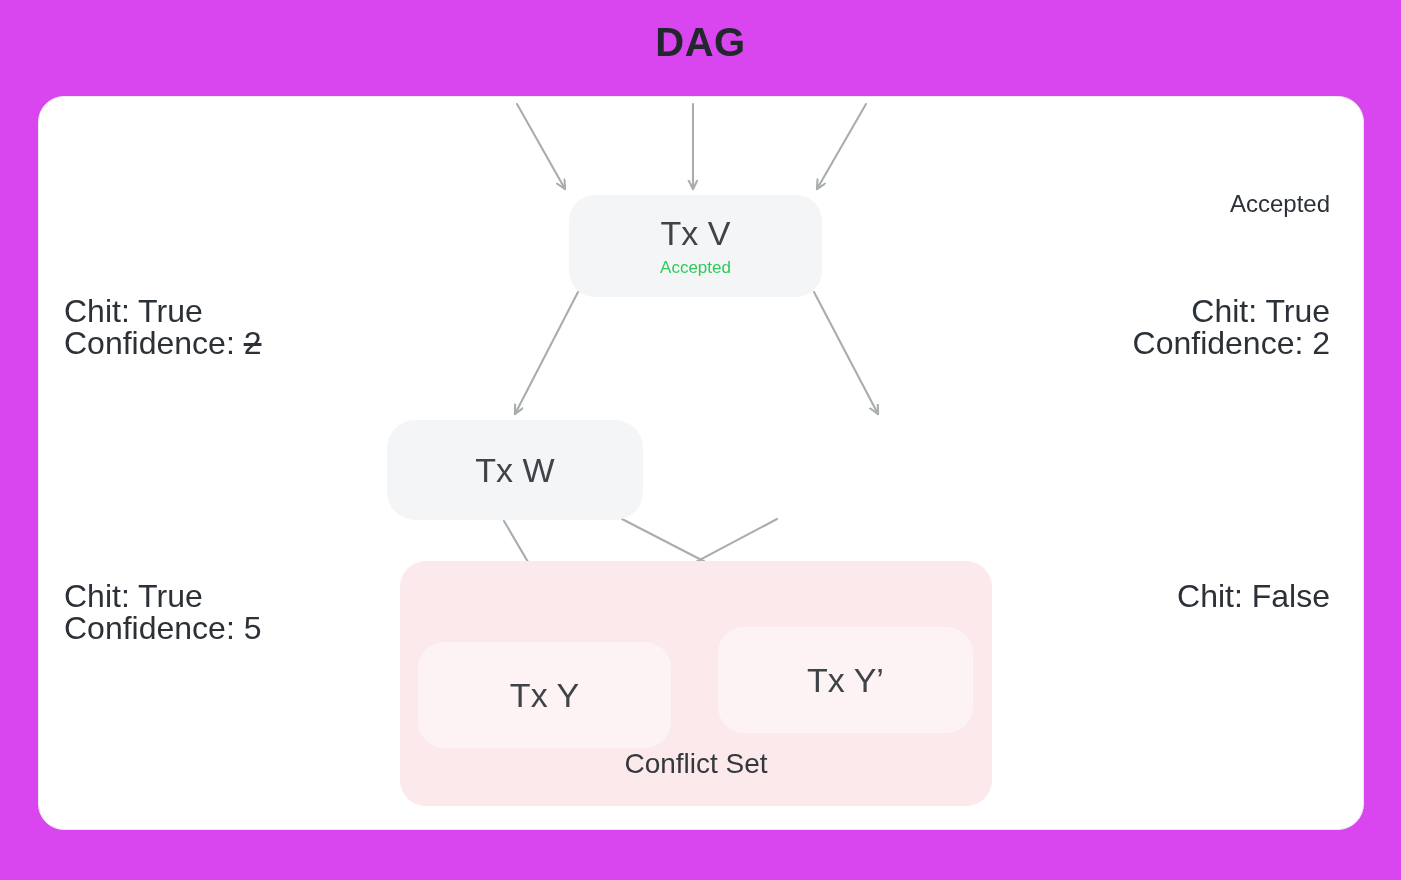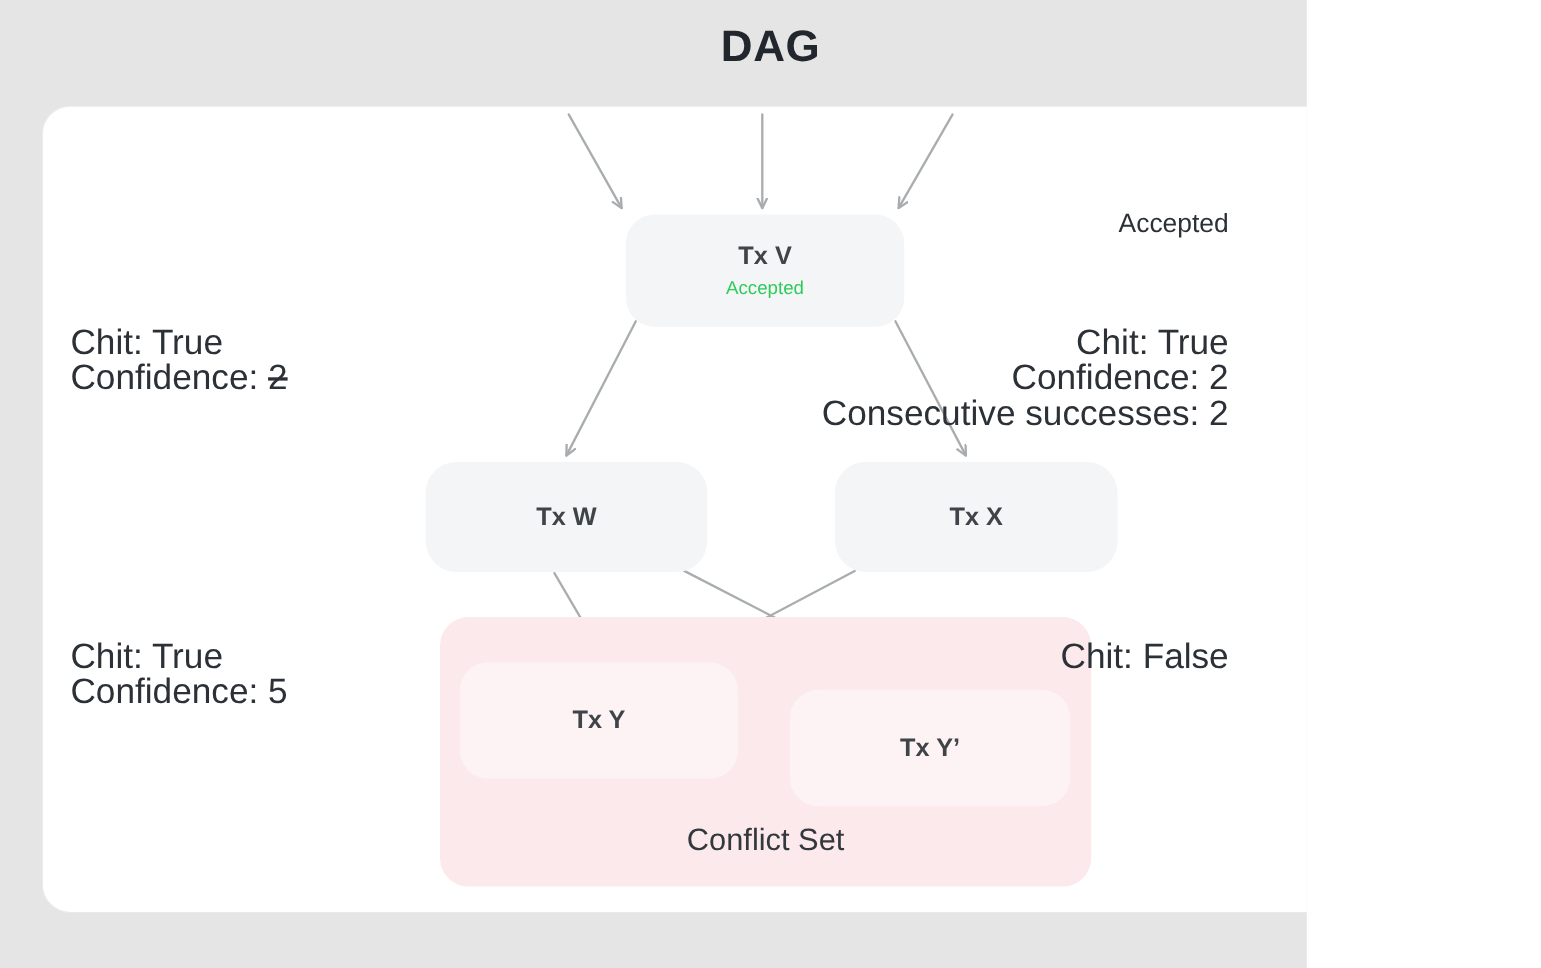--- a/index.html
+++ b/index.html
@@ -7,24 +7,24 @@
     margin: 0;
     padding: 0;
     background: #ffffff;
   }
   body {
     font-family: "Liberation Sans", sans-serif;
     -webkit-font-smoothing: antialiased;
   }
   #stage {
     position: relative;
-    width: 1188px;
+    width: 1401px;
     height: 880px;
     overflow: hidden;
-    background: #e5e5e5;
+    background: #d946ef;
   }
 
   
   #page-title {
     position: absolute;
     left: 0;
     top: 22px;
     width: 1401px;
     text-align: center;
     font-size: 40px;
@@ -62,22 +62,22 @@
     position: absolute;
     box-sizing: border-box;
     border-radius: 26px;
     background: #f4f5f7;
     display: flex;
     flex-direction: column;
     align-items: center;
     justify-content: center;
   }
   .node-label {
-    font-size: 23px;
-    font-weight: bold;
+    font-size: 34px;
+    font-weight: normal;
     color: #3f4448;
     line-height: 1.12;
   }
   .node-status {
     font-size: 17px;
     color: #2ecb5a;
     line-height: 1.2;
     margin-top: 6px;
   }
 
@@ -102,21 +102,21 @@
     bottom: 26px;
     width: 592px;
     text-align: center;
     font-size: 28px;
     color: #33383d;
   }
   .node-conflict {
     background: #fdf3f4;
     border-radius: 26px;
   }
-  #node-txy  { left: 418px; top: 602px; width: 253px; height: 106px; }
+  #node-txy  { left: 418px; top: 642px; width: 253px; height: 106px; }
   #node-txyp { left: 718px; top: 627px; width: 255px; height: 106px; }
 
   
   .annotation {
     position: absolute;
     font-size: 32px;
     line-height: 32px;
     color: #2b3137;
     white-space: nowrap;
   }
@@ -176,23 +176,20 @@
 
   <div class="node" id="node-txv">
     <div class="node-label">Tx V</div>
     <div class="node-status">Accepted</div>
   </div>
 
   <div class="node" id="node-txw">
     <div class="node-label">Tx W</div>
   </div>
 
-  <div class="node" id="node-txx">
-    <div class="node-label">Tx X</div>
-  </div>
 
   <div class="node node-conflict" id="node-txy">
     <div class="node-label">Tx Y</div>
   </div>
 
   <div class="node node-conflict" id="node-txyp">
     <div class="node-label">Tx Y’</div>
   </div>
 
   <div id="accepted-corner">Accepted</div>
@@ -201,21 +198,20 @@
     <div>Chit: True</div>
     <div>
       <span>Confidence:</span>
       <span class="strike">2</span>
     </div>
   </div>
 
   <div class="annotation right" id="anno-top-right">
     <div>Chit: True</div>
     <div>Confidence: 2</div>
-    <div>Consecutive successes: 2</div>
   </div>
 
   <div class="annotation left" id="anno-bot-left">
     <div>Chit: True</div>
     <div>Confidence: 5</div>
   </div>
 
   <div class="annotation right" id="anno-bot-right">
     <div>Chit: False</div>
   </div>

